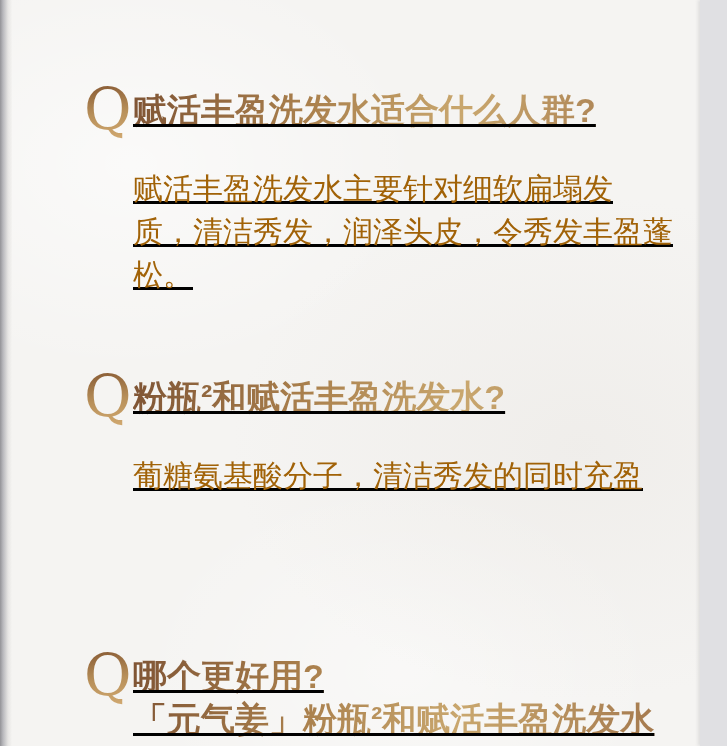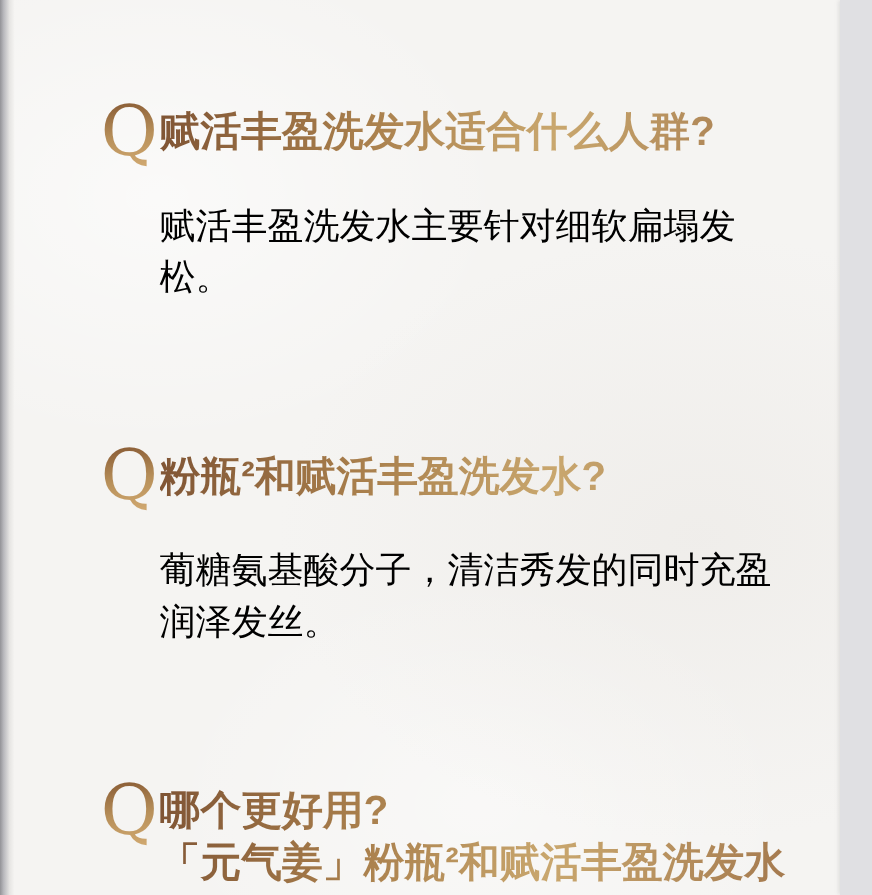--- a/index.html
+++ b/index.html
@@ -39,65 +39,65 @@
   .qa-3 { top: 653px; }
 
   .qmark {
     position: absolute; left: 0; top: -11px;
     font-family: "DejaVu Serif", "Liberation Serif", serif;
     font-size: 58px; line-height: 1.15; font-weight: 400;
     background: linear-gradient(172deg, #8a5d36 15%, #b8905a 55%, #cfa76f 90%);
     -webkit-background-clip: text; background-clip: text;
     color: transparent;
   }
-  .texts { margin-left: 49px; }
+  .texts { margin-left: 49px; text-decoration: underline; }
   .question {
     margin: 2px 0 0 0;
     font-size: 34px; font-weight: bold; line-height: 43px;
     background: linear-gradient(100deg, #7f5434 0%, #a97f4c 30%, #c9a76e 58%, #9c6f47 100%);
     -webkit-background-clip: text; background-clip: text;
     color: transparent;
   }
   .answer {
     margin: 35px 0 0 0;
     font-size: 30px; font-weight: 400; line-height: 43px;
-    color: #000000;
+    color: #a16207;
   }
   .qline, .aline { display: block; white-space: nowrap; }
 </style>
 </head>
 <body>
 
 <div class="page">
   <div class="texture"></div>
   <div class="edge-left"></div>
   <div class="edge-right"></div>
 
   <section class="qa qa-1">
     <span class="qmark">Q</span>
     <div class="texts">
       <h2 class="question">
         <span class="qline">赋活丰盈洗发水适合什么人群?</span>
       </h2>
       <p class="answer">
         <span class="aline">赋活丰盈洗发水主要针对细软扁塌发</span>
+        <span class="aline">质，清洁秀发，润泽头皮，令秀发丰盈蓬</span>
         <span class="aline">松。</span>
       </p>
     </div>
   </section>
 
   <section class="qa qa-2">
     <span class="qmark">Q</span>
     <div class="texts">
       <h2 class="question">
         <span class="qline">粉瓶²和赋活丰盈洗发水?</span>
       </h2>
       <p class="answer">
         <span class="aline">葡糖氨基酸分子，清洁秀发的同时充盈</span>
-        <span class="aline">润泽发丝。</span>
       </p>
     </div>
   </section>
 
   <section class="qa qa-3">
     <span class="qmark">Q</span>
     <div class="texts">
       <h2 class="question">
         <span class="qline">哪个更好用?</span>
         <span class="qline">「元气姜」粉瓶²和赋活丰盈洗发水</span>

